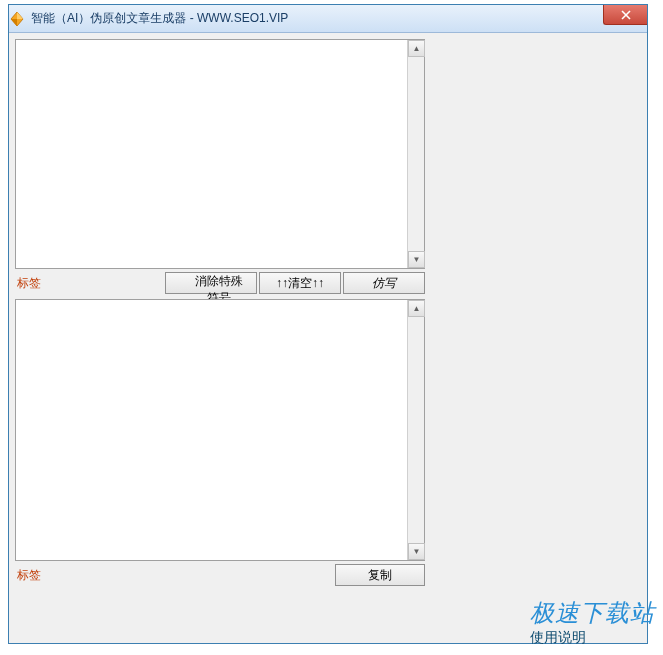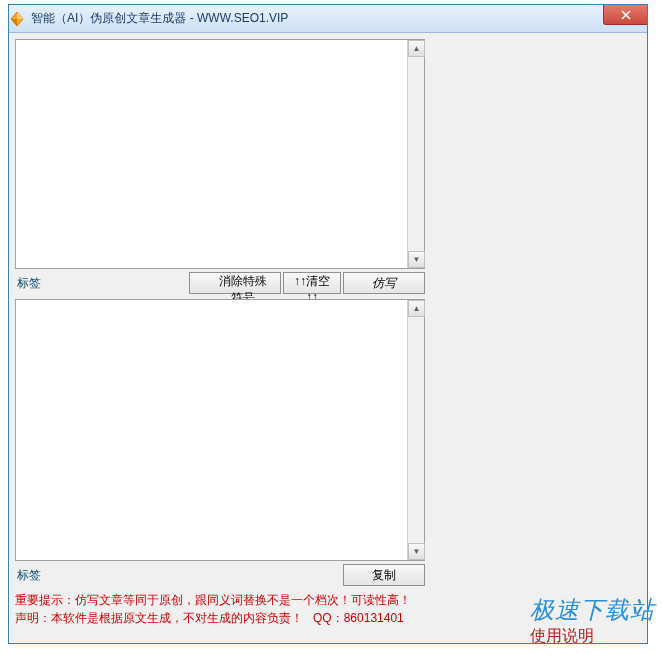--- a/index.html
+++ b/index.html
@@ -114,40 +114,40 @@
     .scrollbar-btn.down { position: absolute; bottom: 0; }
     .toolbar-row {
       display: flex;
       align-items: center;
       height: 24px;
       margin-top: 2px;
       margin-bottom: 4px;
     }
     .label-text {
       width: 120px;
-      color: #0c4a6e;
+      color: #c2410c;
       padding-left: 2px;
     }
     .spacer {
       flex: 1;
     }
     .btn {
       height: 22px;
       background: linear-gradient(to bottom, #f8f8f8, #e5e5e5);
       border: 1px solid #909090;
       padding: 0 8px;
       font-size: 12px;
       cursor: pointer;
       margin-left: 2px;
       font-family: inherit;
     }
     .btn-remove-special { width: 92px; padding-left: 24px; }
-    .btn-clear { width: 58px; }
+    .btn-clear { width: 82px; }
     .btn-rewrite { width: 82px; font-style: italic; }
-    .btn-copy { width: 82px; }
+    .btn-copy { width: 90px; }
     .footer-notice {
       margin-top: 4px;
       color: #d00000;
       font-size: 12px;
       line-height: 18px;
     }
     .footer-notice .line {
       display: block;
     }
     .watermark {
@@ -158,22 +158,22 @@
       z-index: 10;
     }
     .watermark-main {
       color: #2a8fd6;
       font-size: 24px;
       font-weight: 300;
       font-style: italic;
       letter-spacing: 1px;
     }
     .watermark-sub {
-      color: #b91c1c;
-      font-size: 16px;
+      color: #0c4a6e;
+      font-size: 14px;
     }
   </style>
 </head>
 <body>
 
 <div class="window">
   <div class="titlebar">
     <span class="titlebar-icon">
       <svg viewBox="0 0 16 16">
         <polygon points="8,1 14,8 8,15 2,8" fill="#f5a623" stroke="#c07000" stroke-width="0.8"></polygon>
@@ -216,28 +216,20 @@
           <div class="scrollbar-btn down">▼</div>
         </div>
       </div>
 
       <div class="toolbar-row">
         <span class="label-text">标签</span>
         <span class="spacer"></span>
         <button class="btn btn-copy">复制</button>
       </div>
 
-      <div class="footer-notice">
-        <span class="line">重要提示：仿写文章等同于原创，跟同义词替换不是一个档次！可读性高！</span>
-        <span class="line">
-          <span>声明：本软件是根据原文生成，不对生成的内容负责！</span>
-          &nbsp;
-          <span>QQ：</span><span>860131401</span>
-        </span>
-      </div>
 
     </div>
   </div>
 </div>
 
 <div class="watermark">
   <div class="watermark-main">极速下载站</div>
   <div class="watermark-sub">使用说明</div>
 </div>
 

